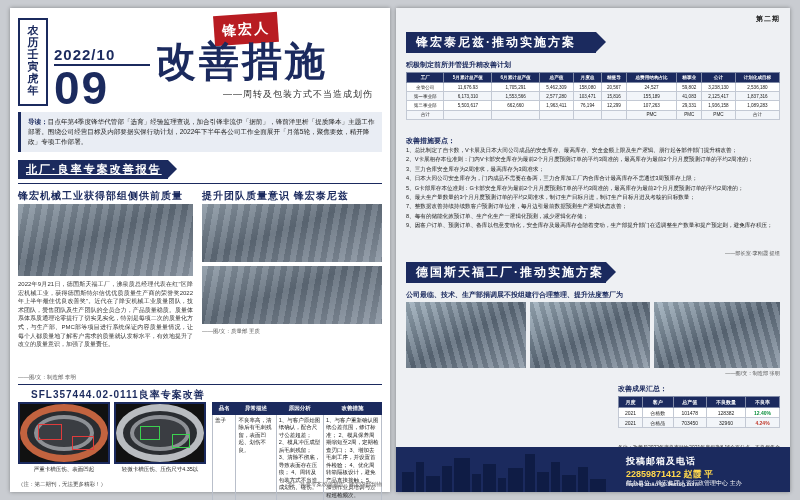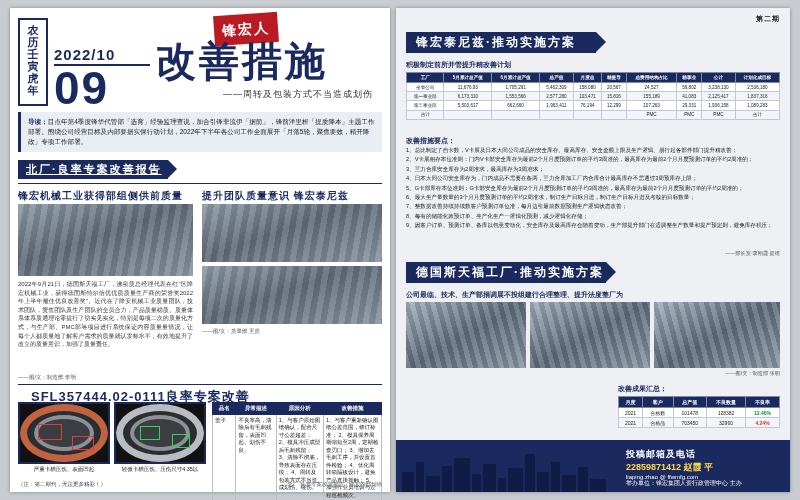--- a/index.html
+++ b/index.html
@@ -36,21 +36,21 @@
   .hr{position:absolute;background:#1b2a5e;height:1px;}
   .colhead{position:absolute;font-size:10px;font-weight:bold;color:#1b2a5e;letter-spacing:1px;}
   .body-text{position:absolute;font-size:6px;line-height:8.6px;color:#333;text-align:justify;}
   .photo{position:absolute;background:#6f7a86;overflow:hidden;}
   .photo .g1{position:absolute;inset:0;background:
      linear-gradient(160deg,#8d9aa6 0%,#5f6b78 45%,#8b96a3 100%);}
   .photo .g2{position:absolute;inset:0;background:
      repeating-linear-gradient(100deg,rgba(255,255,255,.10) 0 6px,rgba(0,0,0,.08) 6px 12px);}
   .cap{position:absolute;font-size:5.5px;color:#555;}
 
-  .bandtitle{position:absolute;font-size:13px;font-weight:bold;color:#1b2a5e;letter-spacing:1px;padding-left:13px;}
+  .bandtitle{position:absolute;font-size:10px;font-weight:bold;color:#1b2a5e;letter-spacing:1px;padding-left:13px;}
 
   
   .bphoto{position:absolute;border:2px solid #1b2a5e;box-sizing:border-box;overflow:hidden;background:#111;}
   .bphoto .ring{position:absolute;left:50%;top:50%;transform:translate(-50%,-50%);
       width:74px;height:44px;border-radius:50%;border:7px solid #b9bcc0;background:#2a2d31;}
   .bphoto .ring2{position:absolute;left:50%;top:50%;transform:translate(-50%,-50%);
       width:52px;height:28px;border-radius:50%;border:4px solid #8d9095;background:#3a3d42;}
   .bphoto.red .ring{border-color:#c2633f;}
   .bphoto .lbl{position:absolute;left:0;right:0;top:0;text-align:center;font-size:5.5px;color:#ffd84d;padding-top:1px;}
   .bphoto .ok{color:#6ef07a;}
@@ -78,21 +78,21 @@
   table.big th{background:#1b2a5e;color:#fff;padding:2px 1px;border:.4px solid #7f8aa6;font-weight:bold;white-space:nowrap;}
   table.big td{border:.4px solid #c3c9d4;padding:1.6px 1px;text-align:center;white-space:nowrap;}
   table.big tr:nth-child(even) td{background:#f2f5f9;}
   .rlist{position:absolute;font-size:5.6px;line-height:9.4px;color:#222;text-align:justify;}
   .sign{position:absolute;font-size:5.2px;color:#555;}
 
   .gphoto{position:absolute;overflow:hidden;background:#5d6874;}
   .gphoto .a{position:absolute;inset:0;background:linear-gradient(150deg,#9fb0bd 0%,#5d6b7a 50%,#8b98a6 100%);}
   .gphoto .b{position:absolute;inset:0;background:repeating-linear-gradient(75deg,rgba(255,255,255,.12) 0 5px,rgba(0,0,0,.10) 5px 10px);}
 
-  .skyline{position:absolute;left:0;right:0;bottom:0;height:52px;background:#1b2a5e;}
+  .skyline{position:absolute;left:0;right:0;bottom:0;height:45px;background:#1b2a5e;}
   .sky-b{position:absolute;bottom:0;background:#0f1c45;}
   .contact{position:absolute;color:#fff;font-size:6px;}
   .contact .big{font-size:9px;font-weight:bold;letter-spacing:1px;}
   .contact .phone{font-size:9px;font-weight:bold;color:#ffd84d;}
 
   .smallstat{position:absolute;font-size:5px;color:#222;}
   .pct-green{color:#0a8f3c;font-weight:bold;}
   .pct-red{color:#c0392b;font-weight:bold;}
 </style>
 </head>

